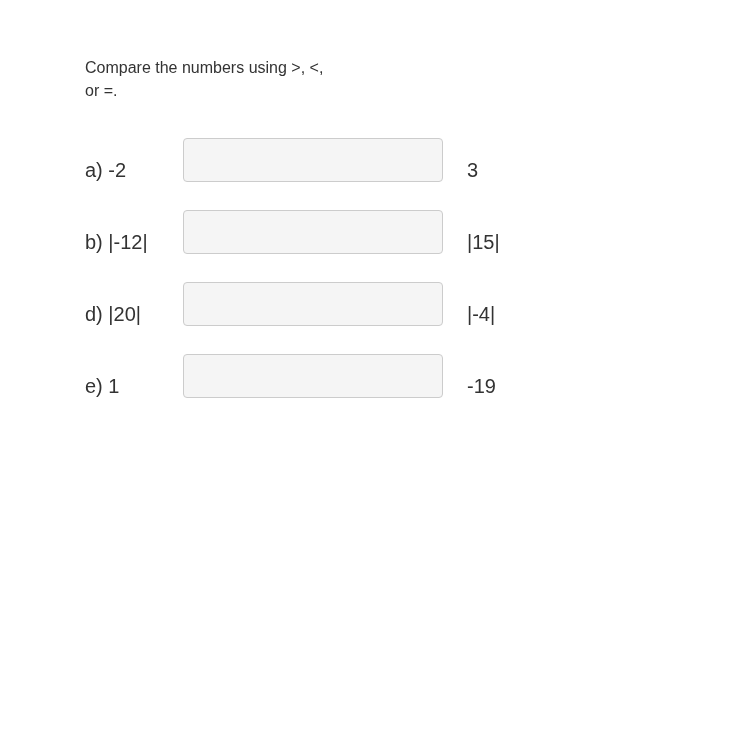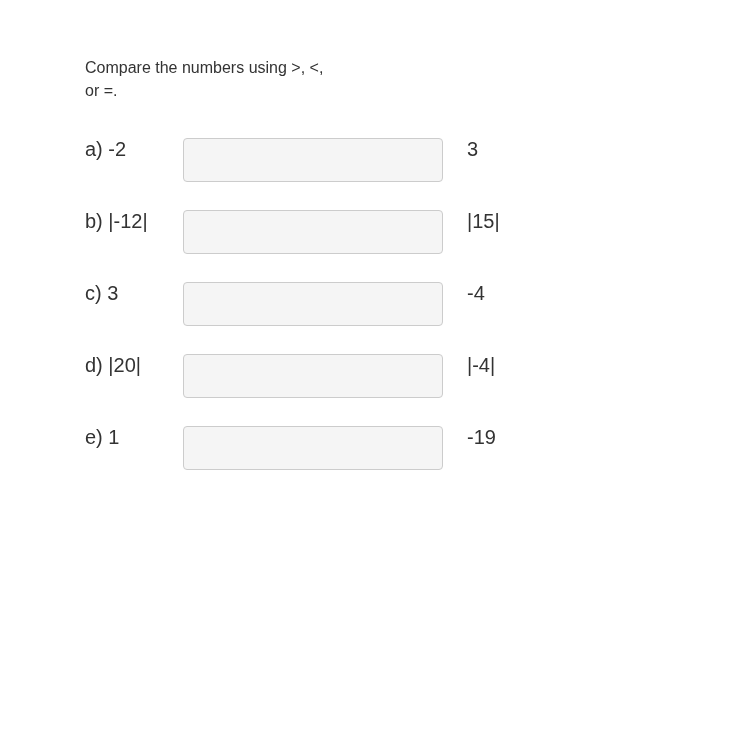--- a/index.html
+++ b/index.html
@@ -41,21 +41,21 @@
     }
 
     .problem-list {
       display: flex;
       flex-direction: column;
       gap: 28px;
     }
 
     .problem-row {
       display: flex;
-      align-items: flex-start;
+      align-items: flex-end;
       gap: 18px;
     }
 
     .problem-label {
       font-size: 20px;
       color: #333;
       min-width: 80px;
       white-space: nowrap;
     }
 
@@ -93,25 +93,20 @@
           <span class="problem-label">a) -2</span>
           <input type="text" class="answer-input" style="">
           <span class="right-value">3</span>
         </div>
         <div class="problem-row">
           <span class="problem-label">b) |-12|</span>
           <input type="text" class="answer-input" style="">
           <span class="right-value">|15|</span>
         </div>
         <div class="problem-row">
-          <span class="problem-label">c) 3</span>
-          <input type="text" class="answer-input" style="">
-          <span class="right-value">-4</span>
-        </div>
-        <div class="problem-row">
           <span class="problem-label">d) |20|</span>
           <input type="text" class="answer-input" style="">
           <span class="right-value">|-4|</span>
         </div>
         <div class="problem-row">
           <span class="problem-label">e) 1</span>
           <input type="text" class="answer-input" style="">
           <span class="right-value">-19</span>
         </div>
       </div>

